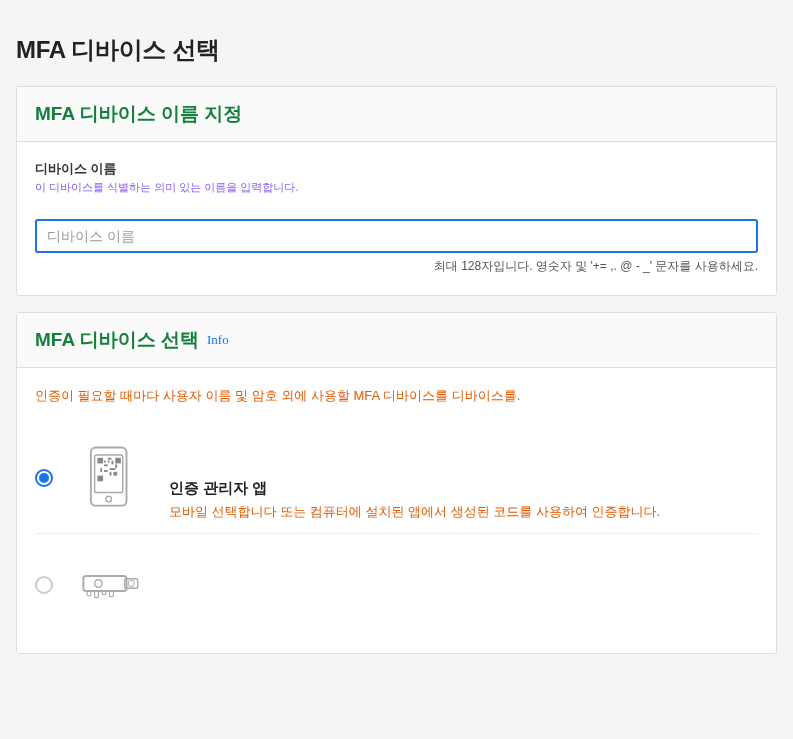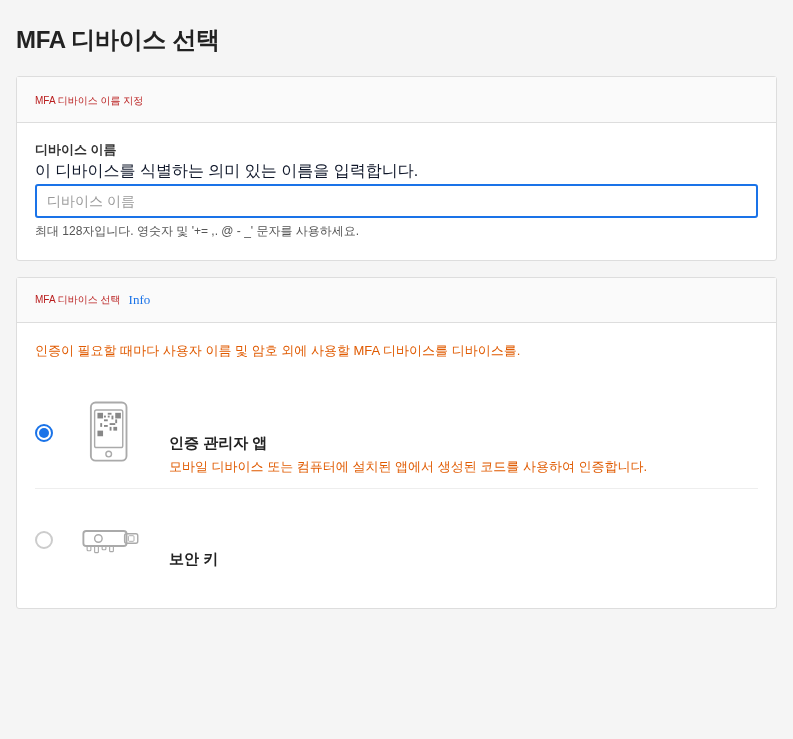--- a/index.html
+++ b/index.html
@@ -5,21 +5,21 @@
     * { box-sizing: border-box; margin: 0; padding: 0; }
     body {
       font-family: -apple-system, BlinkMacSystemFont, 'Segoe UI', Arial, sans-serif;
       background: #f5f5f5;
       color: #333;
       font-size: 14px;
       min-height: 739px;
       width: 793px;
     }
     .page-wrapper {
-      padding: 24px 16px;
+      padding: 34px 16px;
       background: #f5f5f5;
     }
     .page-title {
       font-size: 24px;
       font-weight: 600;
       color: #222;
       margin-bottom: 20px;
       letter-spacing: -0.3px;
     }
     .card {
@@ -27,55 +27,56 @@
       border: 1px solid #ddd;
       border-radius: 3px;
       margin-bottom: 16px;
     }
     .card-header {
       padding: 14px 18px;
       border-bottom: 1px solid #ddd;
       background: #fafafa;
     }
     .card-header-title {
-      font-size: 10px;
-      font-weight: 400;
-      color: #b91c1c;
+      font-size: 19px;
+      font-weight: 700;
+      color: #15803d;
     }
     .card-body {
       padding: 18px 18px 20px 18px;
     }
     .field-label {
       font-size: 13px;
       font-weight: 600;
       color: #333;
       margin-bottom: 2px;
     }
     .field-hint {
-      font-size: 16px;
-      color: #0f172a;
-      margin-bottom: 2px;
+      font-size: 11px;
+      color: #8b5cf6;
+      margin-bottom: 24px;
     }
     .field-input {
       width: 100%;
       padding: 7px 10px;
       border: 2px solid #1a73e8;
       border-radius: 3px;
       font-size: 14px;
       color: #333;
       outline: none;
     }
     .field-input::placeholder {
       color: #999;
       font-size: 14px;
     }
     .field-note {
       font-size: 12px;
       color: #555;
       margin-top: 5px;
+      text-align: right;
     }
     .section-header-row {
       display: flex;
       align-items: center;
       gap: 8px;
     }
     .info-link {
       font-size: 13px;
       color: #1a73e8;
       text-decoration: none;
@@ -206,21 +207,21 @@
               <rect x="32" y="32" width="4" height="2" fill="#888"></rect>
               <rect x="38" y="30" width="6" height="2" fill="#888"></rect>
               <rect x="38" y="34" width="2" height="4" fill="#888"></rect>
               <rect x="42" y="34" width="4" height="4" fill="#888"></rect>
 
               <circle cx="37" cy="63" r="3" stroke="#aaa" stroke-width="1.5" fill="none"></circle>
             </svg>
           </div>
           <div class="option-text">
             <div class="option-title">인증 관리자 앱</div>
-            <div class="option-desc">모바일 디바이스 또는 컴퓨터에 설치된 앱에서 생성된 코드를 사용하여 인증합니다.</div>
+            <div class="option-desc">모바일 선택합니다 또는 컴퓨터에 설치된 앱에서 생성된 코드를 사용하여 인증합니다.</div>
           </div>
         </div>
 
         <div class="mfa-option">
           <div class="radio-btn"></div>
           <div class="device-icon">
             <svg class="key-svg" viewBox="0 0 80 80" fill="none" xmlns="http://www.w3.org/2000/svg">
 
               <rect x="10" y="32" width="46" height="16" rx="3" stroke="#aaa" stroke-width="2" fill="none"></rect>
 
@@ -230,20 +231,19 @@
 
               <circle cx="26" cy="40" r="4" stroke="#aaa" stroke-width="1.5" fill="none"></circle>
 
               <rect x="14" y="48" width="4" height="5" rx="1" stroke="#aaa" stroke-width="1.2" fill="none"></rect>
               <rect x="22" y="48" width="4" height="7" rx="1" stroke="#aaa" stroke-width="1.2" fill="none"></rect>
               <rect x="30" y="48" width="4" height="4" rx="1" stroke="#aaa" stroke-width="1.2" fill="none"></rect>
               <rect x="38" y="48" width="4" height="6" rx="1" stroke="#aaa" stroke-width="1.2" fill="none"></rect>
             </svg>
           </div>
           <div class="option-text">
-            <div class="option-title">보안 키</div>
           </div>
         </div>
 
       </div>
     </div>
   </div>
 </div>
 
 </body></html>

